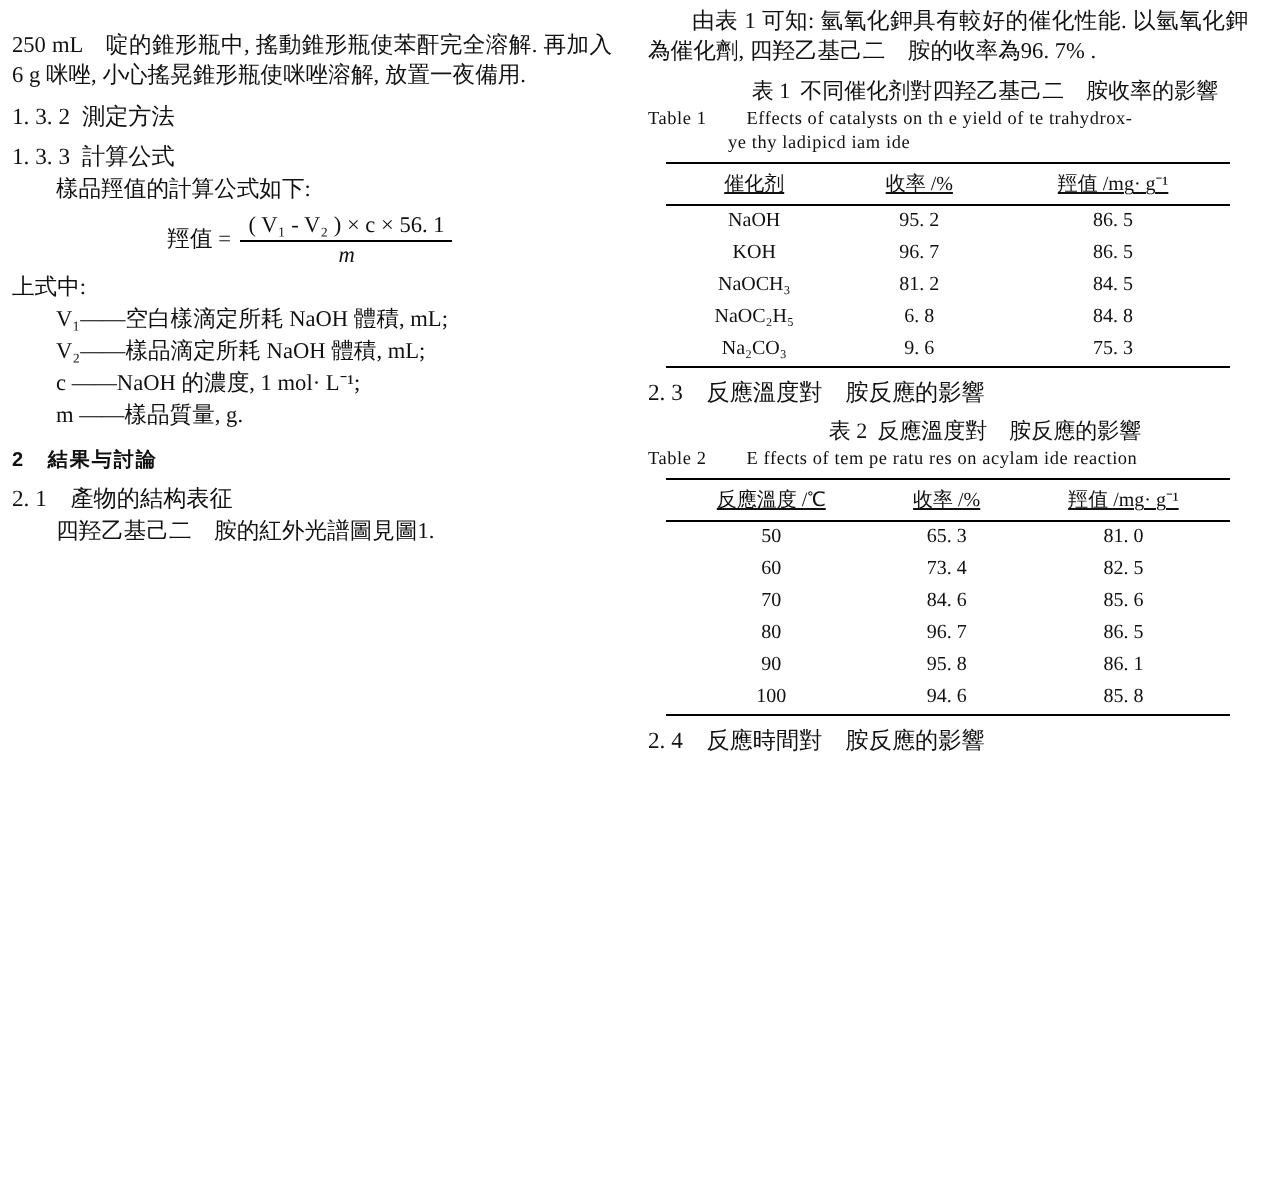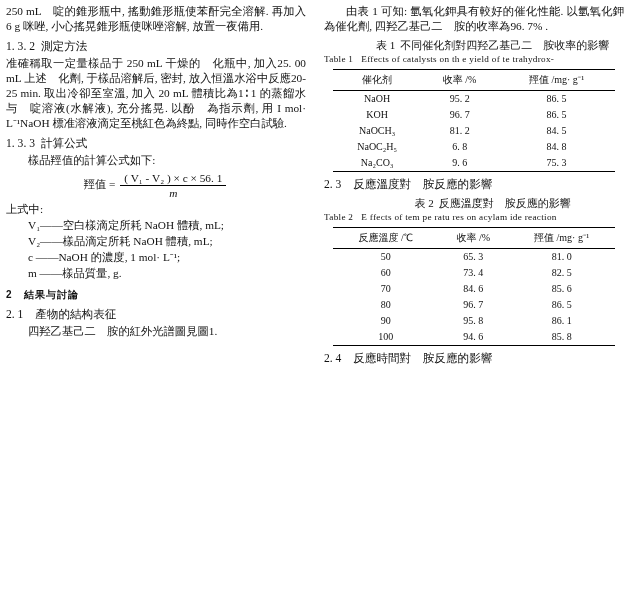--- a/index.html
+++ b/index.html
@@ -21,21 +21,21 @@
     height: 598px;
     box-sizing: border-box;
     padding: 4px 6px 0 6px;
     display: flex;
     gap: 14px;
   }
   .col {
     width: 302px;
     box-sizing: border-box;
   }
-  .col.left { padding-right: 2px; }
+  .col.left { padding-right: 2px; margin-top: 12px; }
   .col.right { padding-left: 2px; }
 
   p {
     margin: 0 0 1px 0;
     line-height: 1.33;
     text-align: justify;
     text-justify: inter-ideograph;
     font-size: 11.3px;
   }
   p.ind { text-indent: 22px; }
@@ -91,59 +91,59 @@
   }
   .tbl-caption .lbl { margin-right: 5px; margin-left: 37px; }
   .tbl-caption-en {
     text-align: left;
     font-size: 9.2px;
     line-height: 1.3;
     margin: 0 0 3px 0;
     letter-spacing: 0.3px;
     font-family: "Liberation Serif", serif;
   }
-  .tbl-caption-en .tl { margin-right: 8px; }
+  .tbl-caption-en .tl { margin-right: 20px; }
   .tbl-caption-en .cont { display: block; margin-left: 40px; }
 
   table.data {
     border-collapse: collapse;
     width: 94%;
     margin: 0 auto 2px auto;
     font-size: 10px;
   }
   table.data th, table.data td {
     padding: 2.5px 4px;
     text-align: center;
     font-weight: normal;
     white-space: nowrap;
   }
   table.data thead th {
     border-top: 1.1px solid #000;
     border-bottom: 0.8px solid #000;
     font-size: 10px;
+    text-decoration: underline;
   }
   table.data tbody tr:last-child td {
     border-bottom: 1.1px solid #000;
   }
   table.data td.lead { text-align: center; }
 </style>
 </head>
 <body>
 
 <div class="page">
 
   <div class="col left">
 
     <p class="nowrap-head">250 mL　啶的錐形瓶中, 搖動錐形瓶使苯酐完全溶解. 再加入 6 g 咪唑, 小心搖晃錐形瓶使咪唑溶解, 放置一夜備用.</p>
 
     <h3 class="sub">
       <span class="num">1. 3. 2</span><span>測定方法</span>
     </h3>
 
-    <p>准確稱取一定量樣品于 250 mL 干燥的　化瓶中, 加入25. 00 mL 上述　化劑, 于樣品溶解后, 密封, 放入恒溫水浴中反應20- 25 min. 取出冷卻至室溫, 加入 20 mL 體積比為1∶ 1 的蒸餾水与　啶溶液(水解液), 充分搖晃. 以酚　為指示劑, 用 I mol· L⁻¹NaOH 標准溶液滴定至桃紅色為終點, 同時作空白試驗.</p>
 
     <h3 class="sub">
       <span class="num">1. 3. 3</span><span>計算公式</span>
     </h3>
 
     <p class="ind">樣品羥值的計算公式如下:</p>
 
     <div class="formula-block">
       <span>羥值 =</span>
       <span class="frac">
@@ -175,20 +175,21 @@
 
   <div class="col right">
 
     <p class="ind">由表 1 可知: 氫氧化鉀具有較好的催化性能. 以氫氧化鉀為催化劑, 四羟乙基己二　胺的收率為96. 7% .</p>
 
     <div class="tbl-caption">
       <span class="lbl">表 1</span><span>不同催化剂對四羟乙基己二　胺收率的影響</span>
     </div>
     <div class="tbl-caption-en">
       <span class="tl">Table 1</span><span>Effects of catalysts on th e yield of te trahydrox-</span>
+      <span class="cont">ye thy ladipicd iam ide</span>
     </div>
 
     <table class="data">
       <thead>
         <tr>
           <th>催化剂</th>
           <th>收率 /%</th>
           <th>羥值 /mg· g⁻¹</th>
         </tr>
       </thead>

